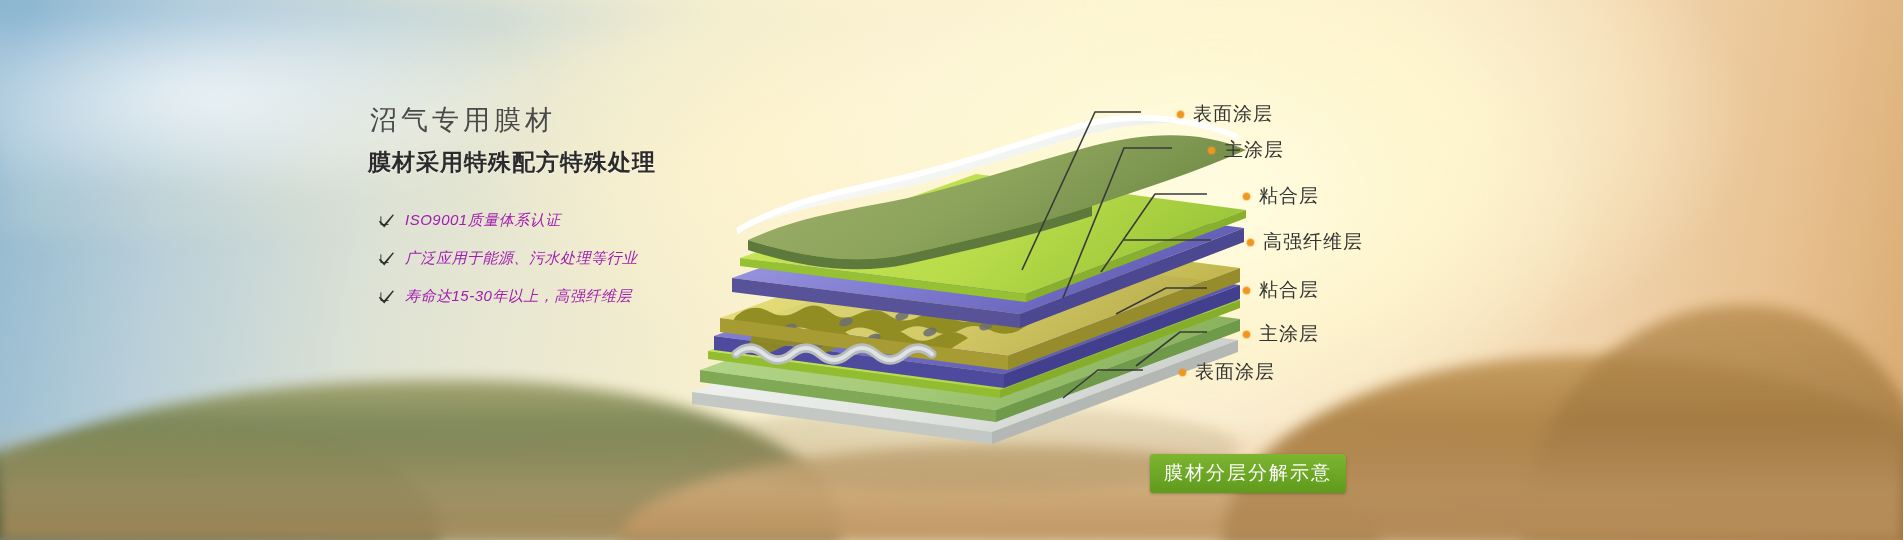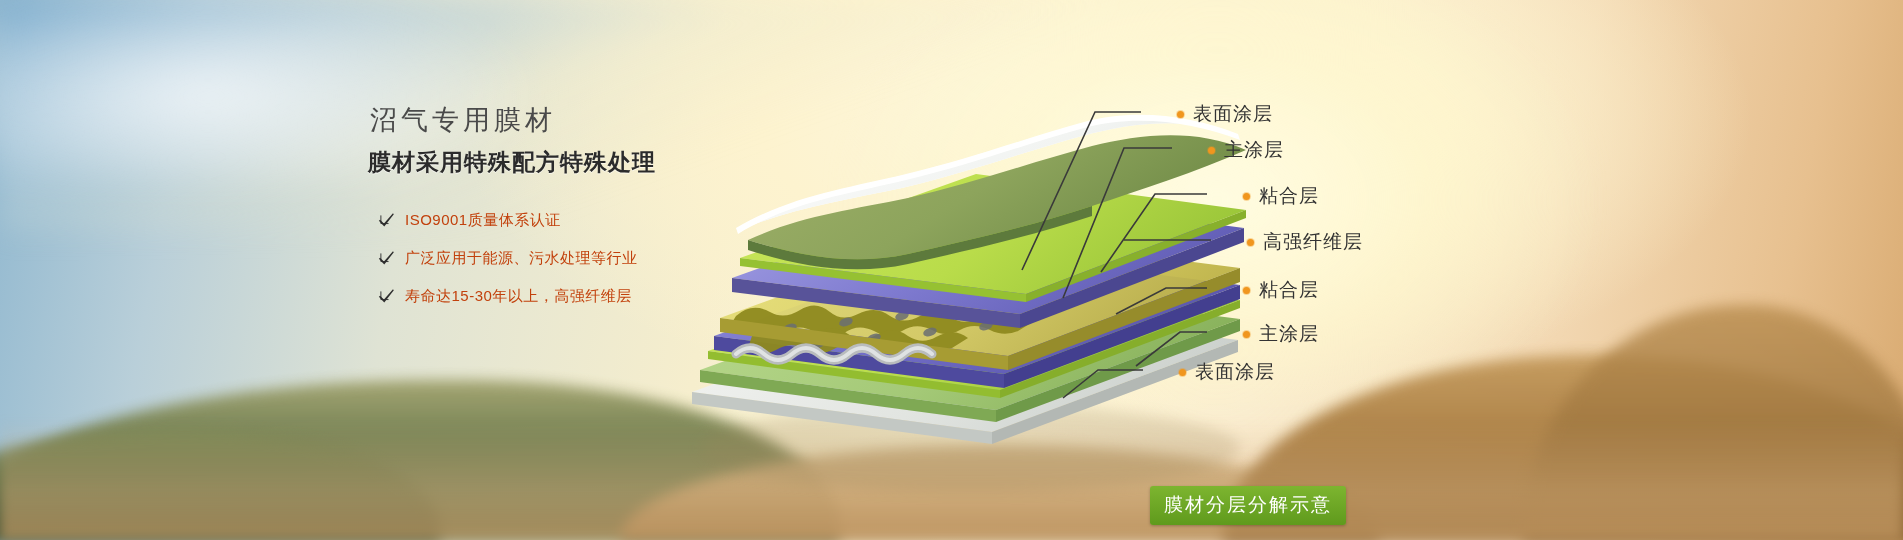--- a/index.html
+++ b/index.html
@@ -89,23 +89,24 @@
   }
   .subline{
     font-size:39px;font-weight:700;color:#ef9021;letter-spacing:1px;
     margin:0;line-height:1.25;
     text-shadow:0 1px 0 rgba(255,255,255,.5);
   }
   .bullets{
     margin:34px 0 0 10px;padding:0;list-style:none;
   }
   .bullets li{
-    display:flex;align-items:center;
-    font-size:15px;color:#c2410c;letter-spacing:.5px;
+    display:flex;align-items:flex-end;
+    font-size:15px;color:#a21caf;letter-spacing:.5px;
     margin-bottom:19px;
+    font-style:italic;
   }
   .check{
     width:17px;height:17px;margin-right:10px;flex:0 0 auto;display:block;
   }
 
   
   .illus{
     position:absolute;left:640px;top:40px;width:780px;height:470px;
   }
   .illus svg{display:block;}
@@ -117,21 +118,21 @@
     font-size:19px;color:#333;letter-spacing:1px;
   }
   .dot{
     width:7px;height:7px;border-radius:50%;background:#f0961e;
     margin-right:9px;flex:0 0 auto;
     box-shadow:0 0 0 1px rgba(240,150,30,.35);
   }
   .leader{position:absolute;pointer-events:none;left:0;top:0;}
 
   .badge{
-    position:absolute;left:1150px;top:486px;
+    position:absolute;left:1150px;top:454px;
     background:linear-gradient(180deg,#7db530 0%,#5f9a1c 100%);
     color:#ffffff;font-size:19px;letter-spacing:2px;
     padding:6px 14px 7px 14px;border-radius:3px;
     box-shadow:0 1px 3px rgba(0,0,0,.25);
   }
 </style>
 </head>
 <body>
 
 <div id="banner">

